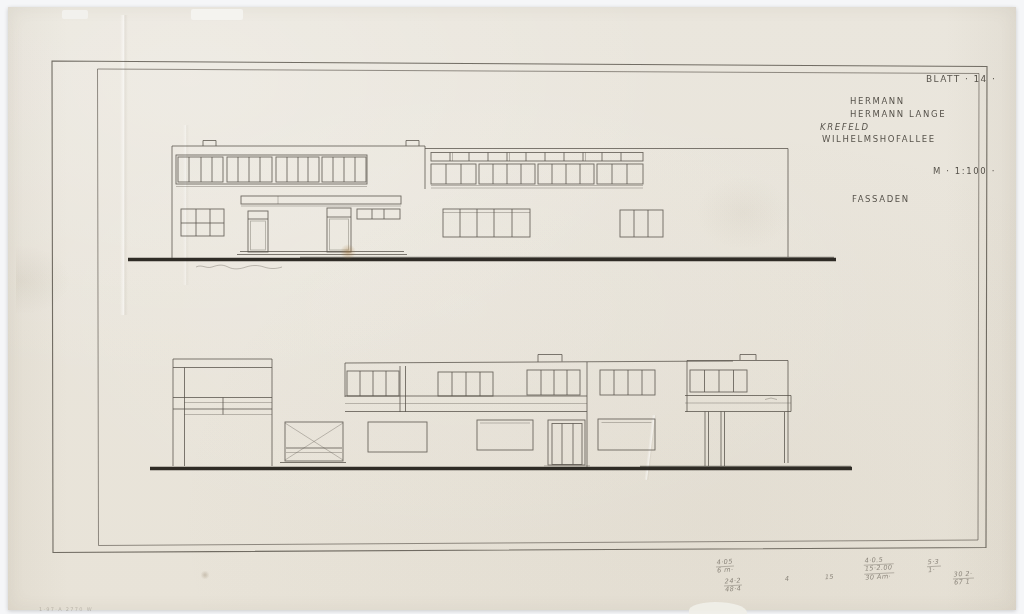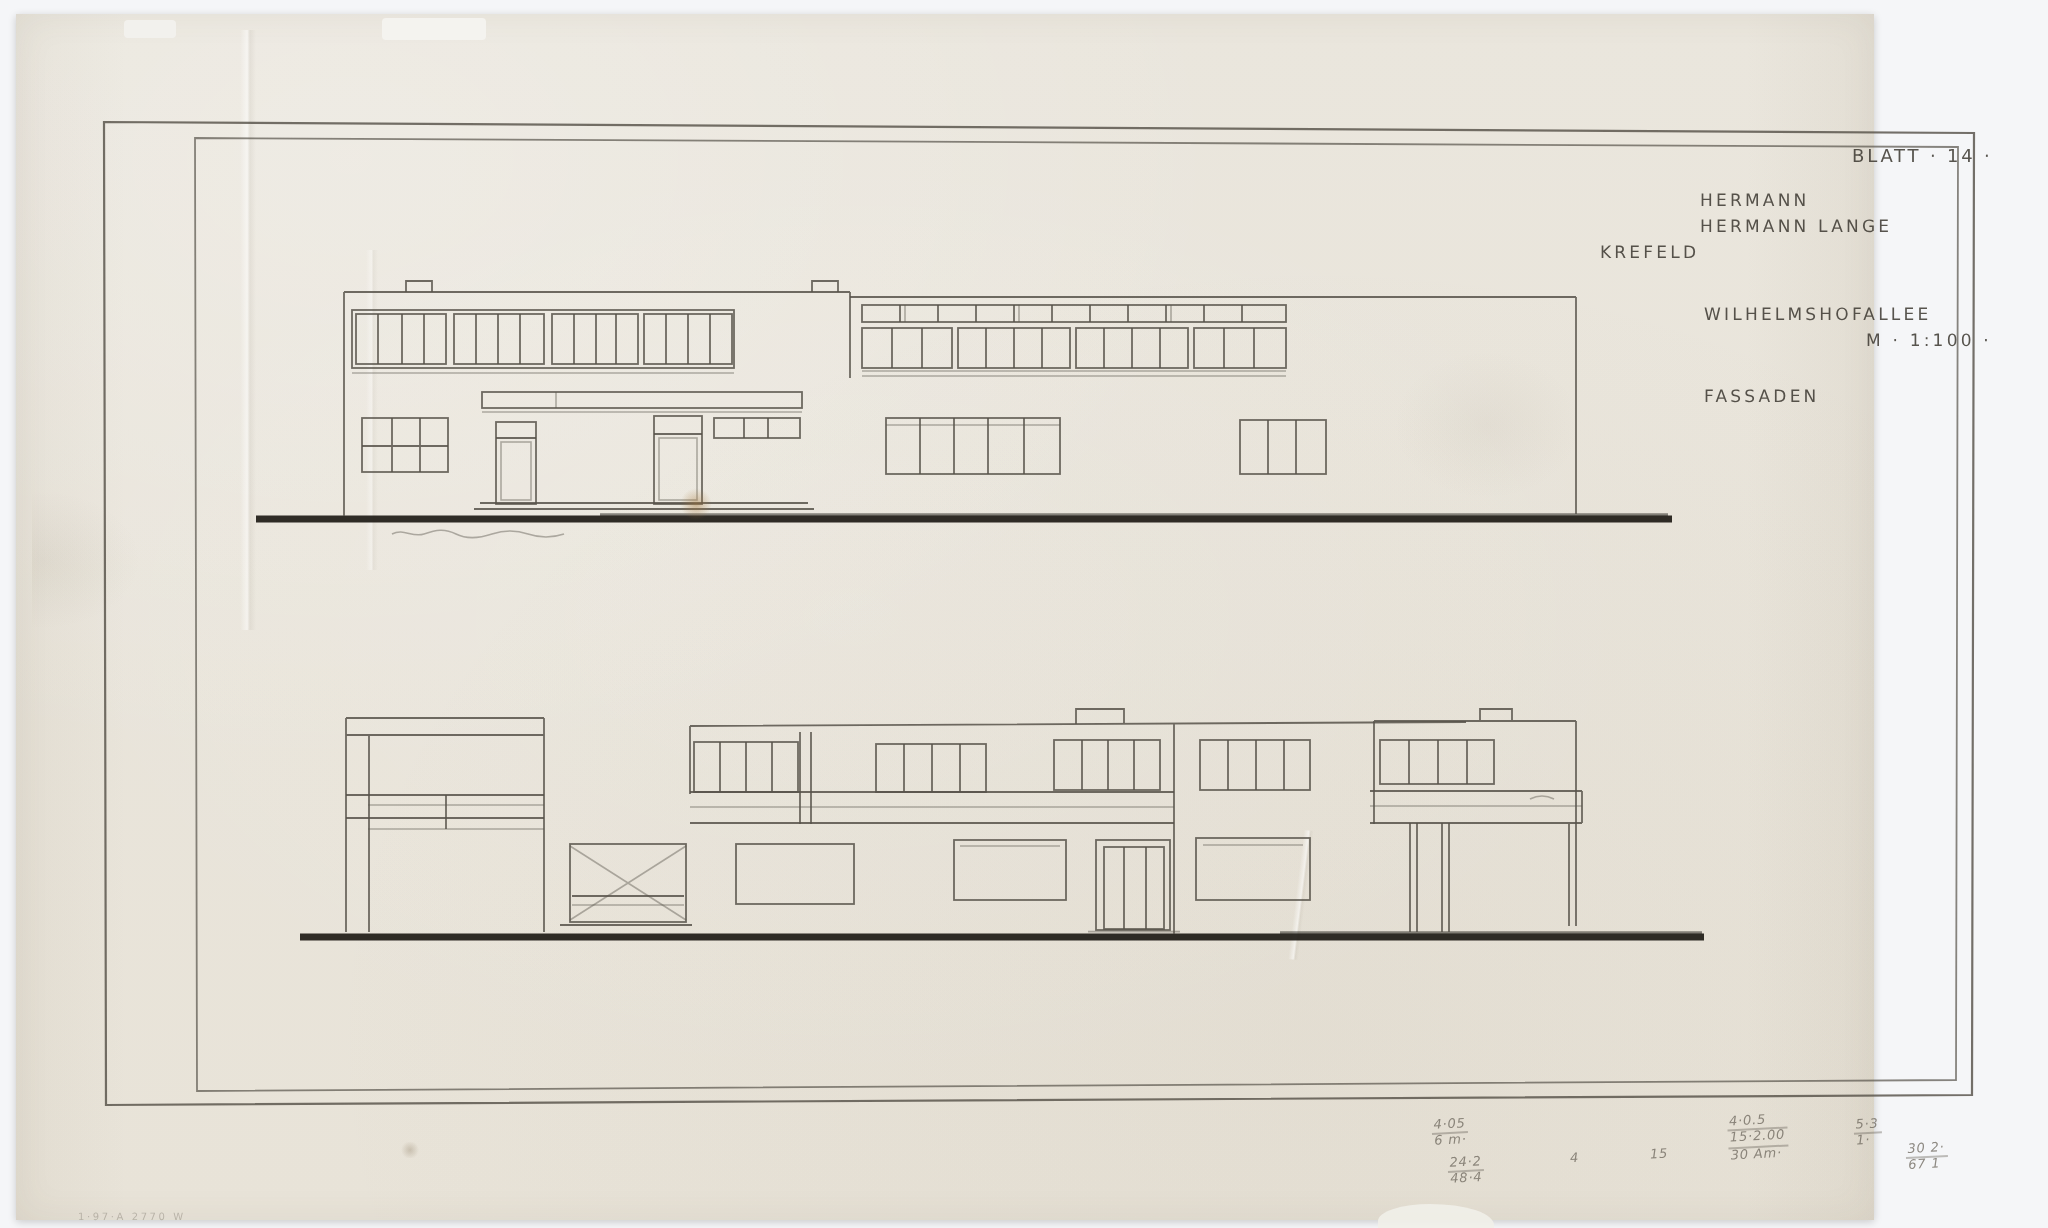--- a/index.html
+++ b/index.html
@@ -3,21 +3,21 @@
 <meta charset="utf-8">
 <style>
   html,body{margin:0;padding:0;}
   body{
     width:1024px;height:614px;overflow:hidden;
     background:#f5f6f8;
     font-family:"DejaVu Sans", sans-serif;
     position:relative;
   }
   .paper{
-    position:absolute;left:8px;top:7px;width:929px;height:603px;
+    position:absolute;left:8px;top:7px;width:1008px;height:603px;
     background:
       radial-gradient(ellipse at 18% 12%, rgba(255,255,255,.22), transparent 42%),
       radial-gradient(ellipse at 70% 85%, rgba(125,108,80,.05), transparent 55%),
       radial-gradient(ellipse at 45% 50%, rgba(255,255,255,.10), transparent 60%),
       linear-gradient(90deg, rgba(112,96,68,.05), transparent 6%, transparent 93%, rgba(112,96,68,.06)),
       linear-gradient(#eae6dd, #e8e3d8);
     box-shadow:0 1px 4px rgba(0,0,0,.18), inset 0 0 18px rgba(100,88,64,.08);
   }
   svg.draw{position:absolute;left:0;top:0;}
   .s{stroke:#57524a;stroke-width:.9;fill:none;opacity:.85;}
@@ -240,22 +240,22 @@
   <div class="blot stain-door"></div>
   <div class="blot blot1"></div>
   <div class="blot blot2"></div>
   <div class="tab tab1"></div>
   <div class="tab tab2"></div>
   <div class="torn"></div>
 
   <div class="hand big" style="left:918px;top:67px;">BLATT · 14 ·</div>
   <div class="hand" style="left:842px;top:89px;">HERMANN</div>
   <div class="hand" style="left:842px;top:102px;text-align:center;">HERMANN LANGE</div>
-  <div class="hand" style="left:792px;top:115px;">KREFELD</div>
-  <div class="hand" style="left:844px;top:127px;margin-top:19px;">WILHELMSHOFALLEE</div>
+  <div class="hand" style="left:812px;top:115px;font-style:italic;">KREFELD</div>
+  <div class="hand" style="left:814px;top:127px;">WILHELMSHOFALLEE</div>
   <div class="hand" style="left:844px;top:159px;margin-top:28px;">FASSADEN</div>
   <div class="hand" style="left:905px;top:159px;padding-left:20px;">M · 1:100 ·</div>
 
   <div class="note" style="left:708px;top:552px;">
     <span class="tl">4·05</span>
     <span class="bl">6 m·</span>
   </div>
   <div class="note" style="left:716px;top:571px;">
     <span class="tl">24·2</span>
     <span class="bl">48·4</span>

